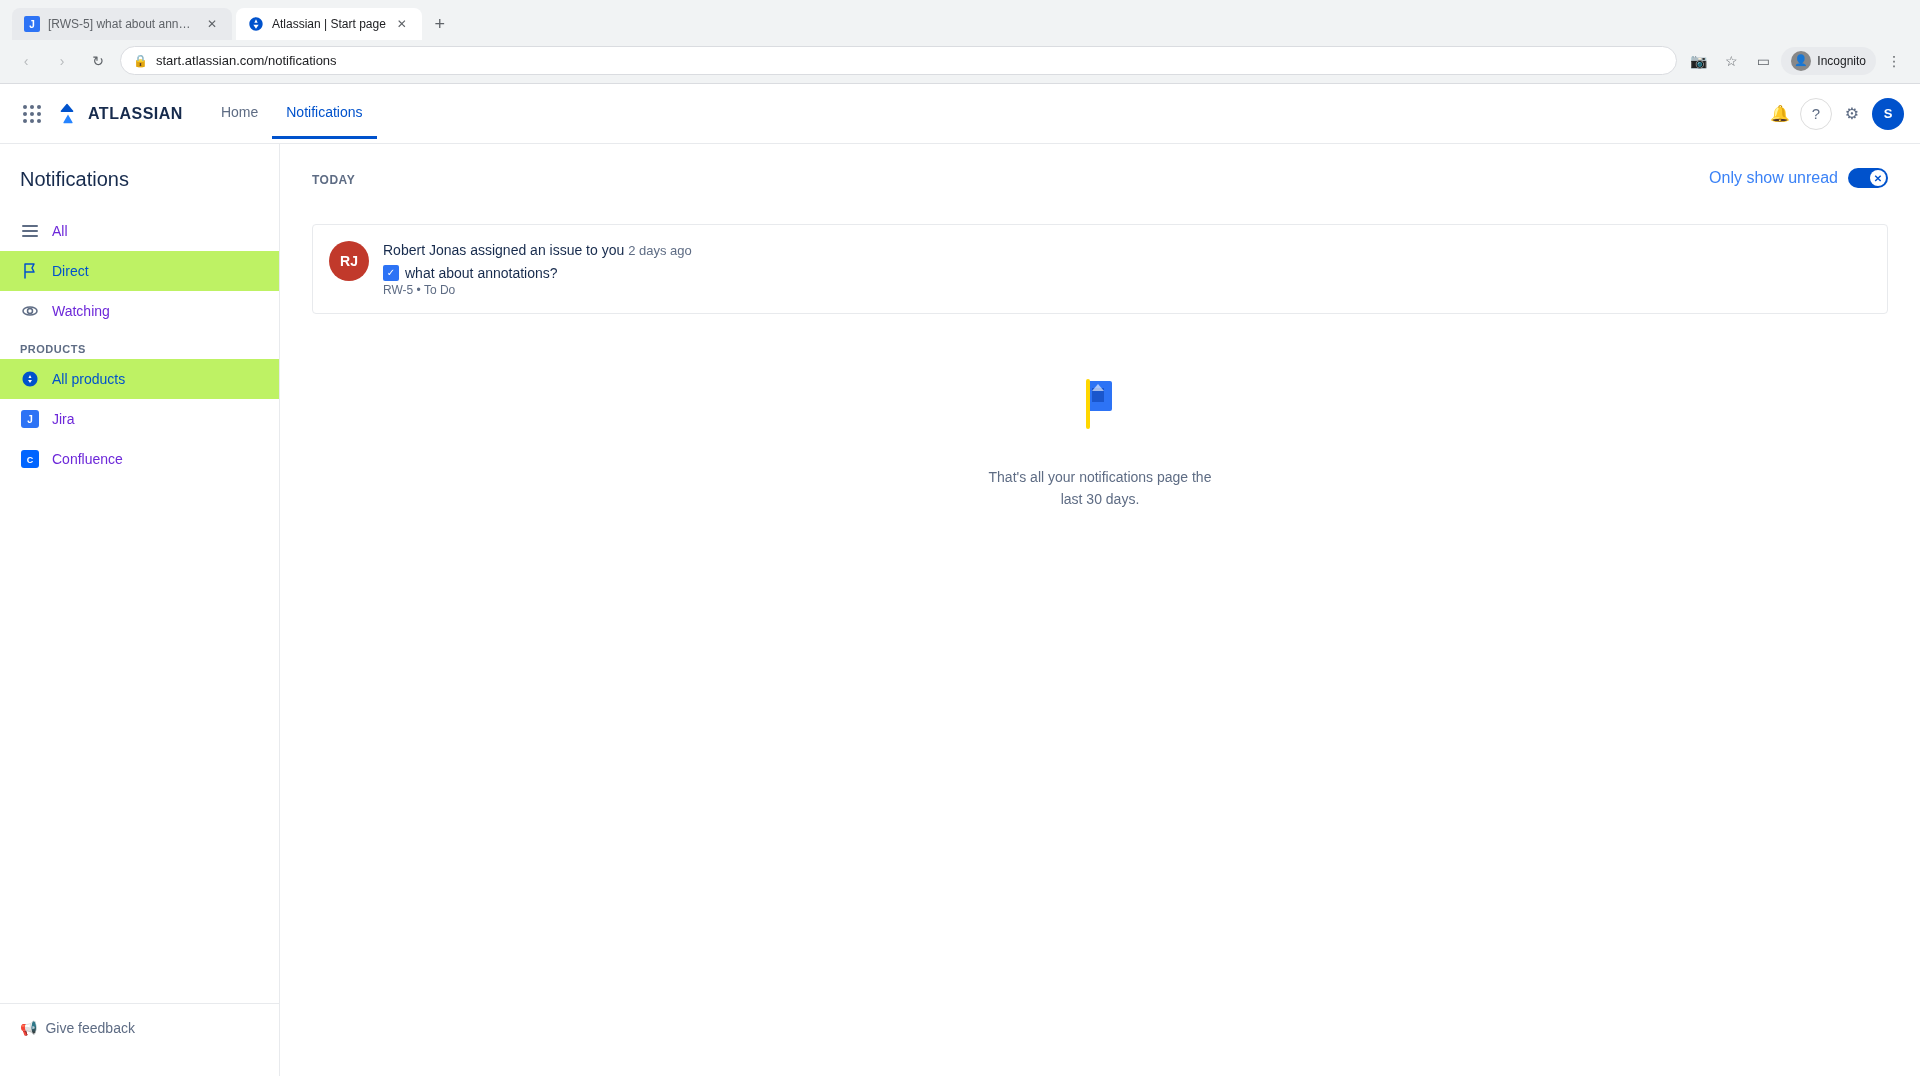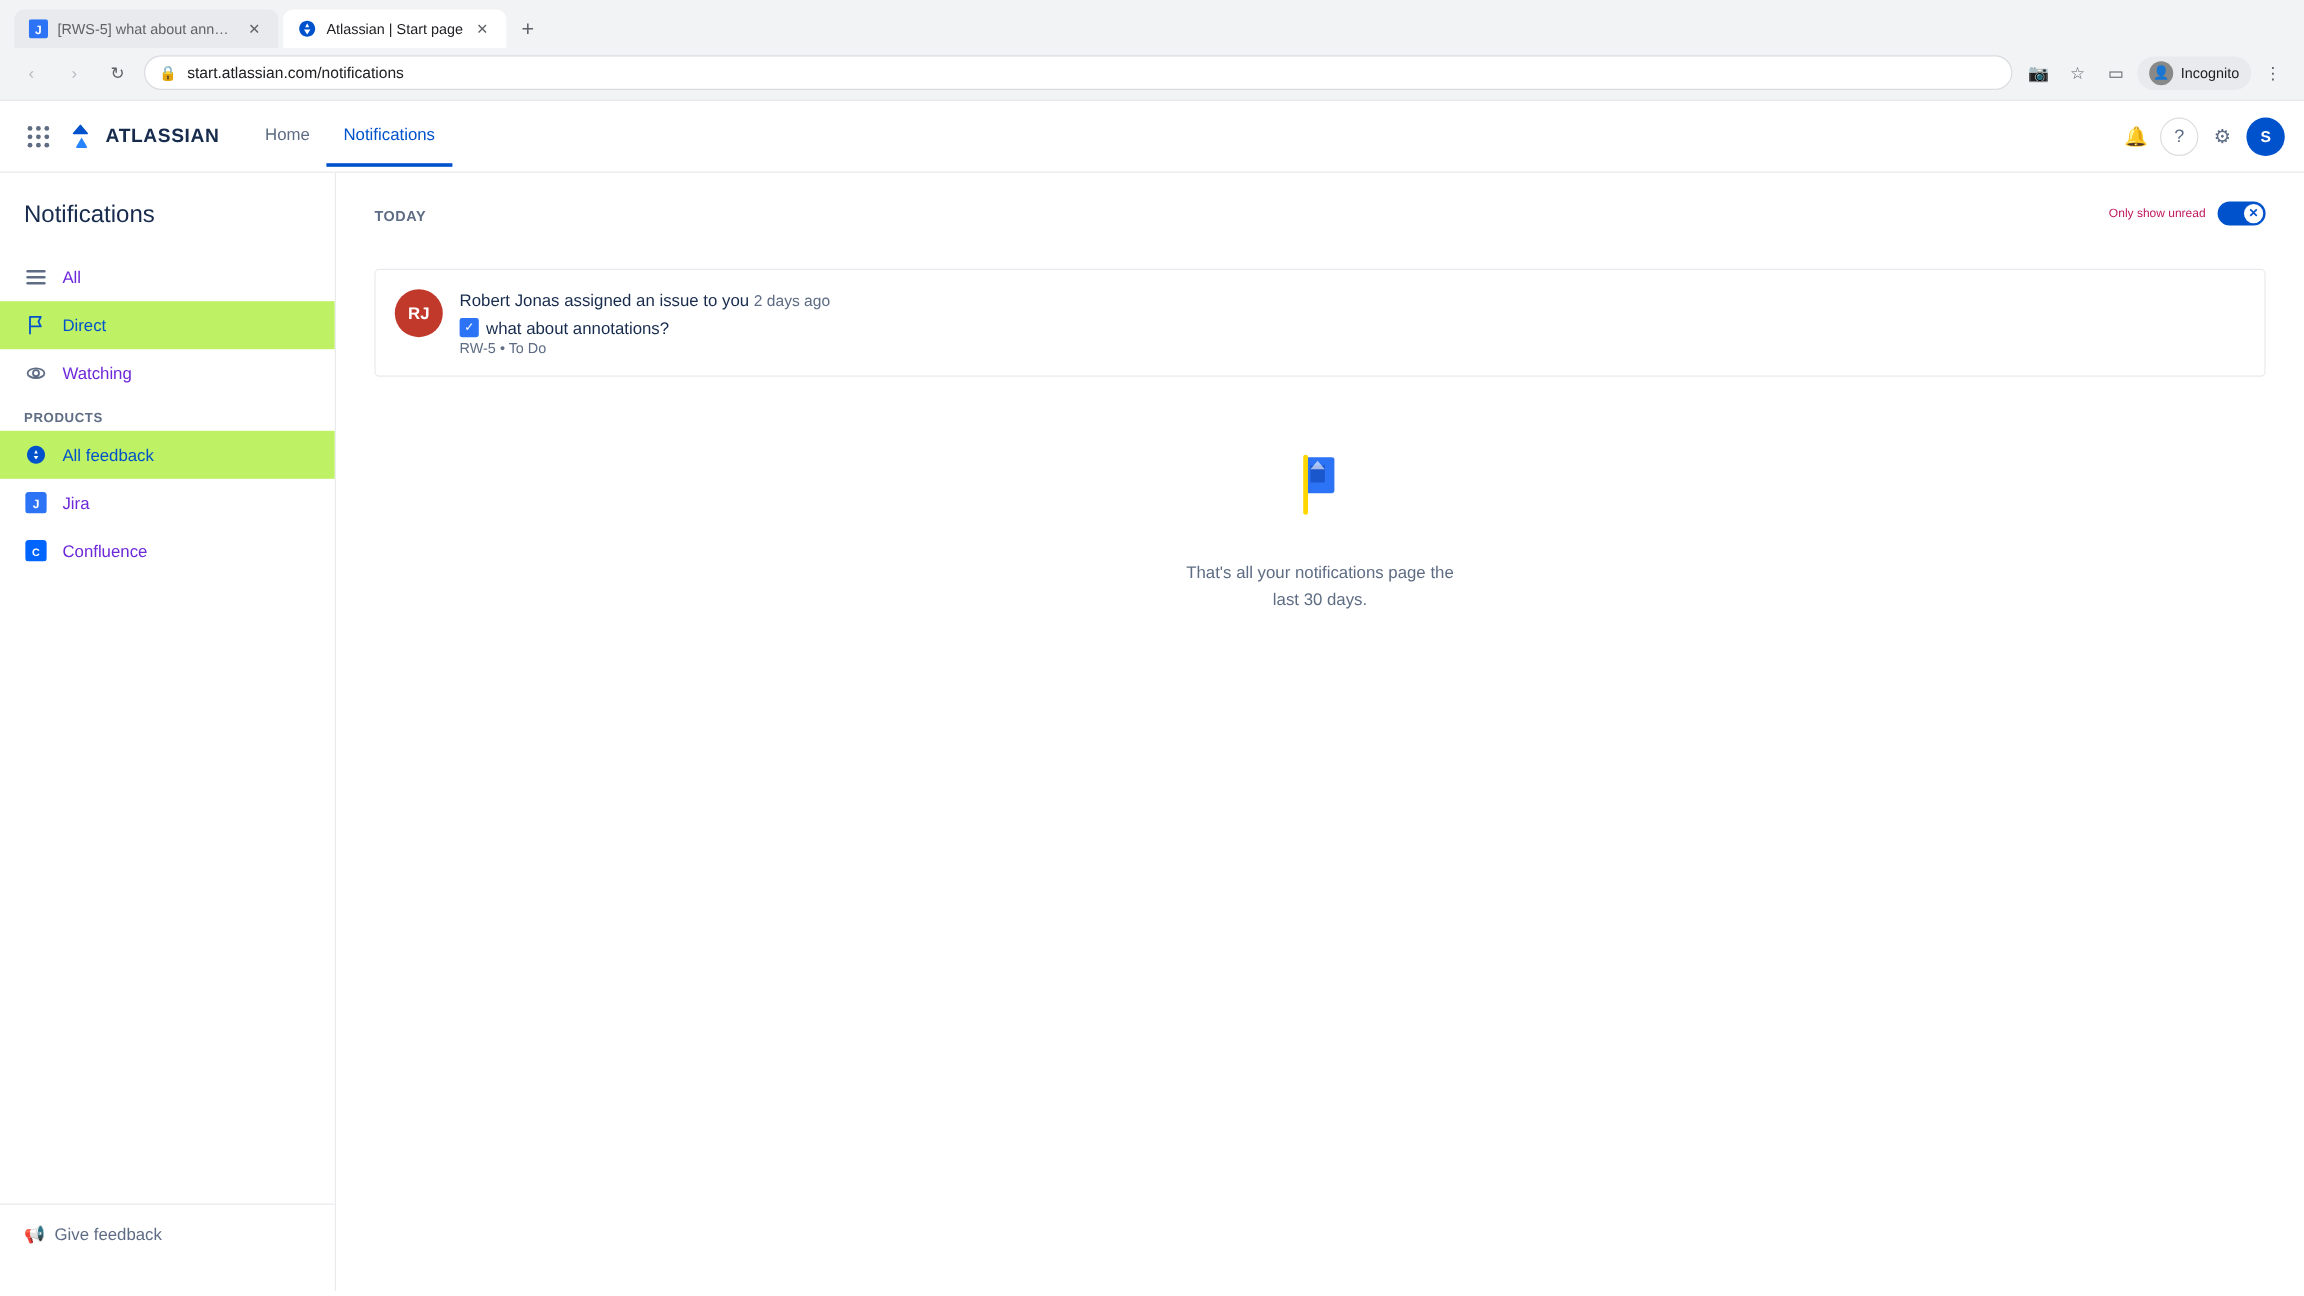--- a/index.html
+++ b/index.html
@@ -53,21 +53,21 @@
     .sidebar-section-label { font-size: 11px; font-weight: 700; color: #5e6c84; padding: 12px 20px 4px; text-transform: uppercase; letter-spacing: 0.5px; }
     .sidebar-footer { padding: 16px 20px; border-top: 1px solid #e8eaed; margin-top: auto; }
     .give-feedback-btn { display: flex; align-items: center; gap: 8px; color: #5e6c84; font-size: 14px; cursor: pointer; }
 
     
     .content-area { flex: 1; padding: 24px 32px; overflow-y: auto; }
     .section-date { font-size: 12px; font-weight: 700; color: #5e6c84; text-transform: uppercase; letter-spacing: 0.5px; margin-bottom: 16px; }
 
     
     .toggle-section { display: flex; align-items: center; justify-content: flex-end; margin-bottom: 20px; }
-    .toggle-label { font-size: 10px; color: #be185d; margin-right: 10px; }
+    .toggle-label { font-size: 16px; color: #3b82f6; margin-right: 10px; }
     .toggle { width: 40px; height: 20px; border-radius: 10px; background: #0052cc; display: flex; align-items: center; cursor: pointer; position: relative; padding: 2px; }
     .toggle-knob { width: 16px; height: 16px; border-radius: 50%; background: #fff; position: absolute; right: 2px; transition: all 0.2s; display: flex; align-items: center; justify-content: center; }
     .toggle-x { font-size: 10px; color: #0052cc; font-weight: bold; }
 
     
     .notification-card { display: flex; align-items: flex-start; gap: 14px; padding: 16px; border: 1px solid #e8eaed; border-radius: 4px; margin-bottom: 12px; background: #fff; cursor: pointer; }
     .avatar-circle { width: 40px; height: 40px; border-radius: 50%; background: #c1392b; color: #fff; display: flex; align-items: center; justify-content: center; font-size: 14px; font-weight: 600; flex-shrink: 0; }
     .notification-body { flex: 1; }
     .notification-text { font-size: 14px; color: #172b4d; line-height: 1.4; }
     .notification-text .time { color: #5e6c84; font-size: 13px; }
@@ -215,21 +215,21 @@
 
         <div class="sidebar-section-label">PRODUCTS</div>
 
         <div class="sidebar-item active">
           <span class="item-icon">
             <svg width="18" height="18" viewBox="0 0 18 18">
                 <path d="M9 1.5C4.86 1.5 1.5 4.86 1.5 9S4.86 16.5 9 16.5 16.5 13.14 16.5 9 13.14 1.5 9 1.5z" fill="#0052cc"></path>
                 <path d="M9 5l1.5 3h-3L9 5zm0 8l-2-3h4l-2 3z" fill="white"></path>
               </svg>
           </span>
-          <span>All feedback</span>
+          <span>All products</span>
         </div>
 
         <div class="sidebar-item">
           <span class="item-icon">
             <svg width="18" height="18" viewBox="0 0 18 18">
                 <rect width="18" height="18" rx="3" fill="#2d73f5"></rect>
                 <text x="9" y="13" text-anchor="middle" fill="white" font-size="10" font-weight="bold">J</text>
               </svg>
           </span>
           <span>Jira</span>

